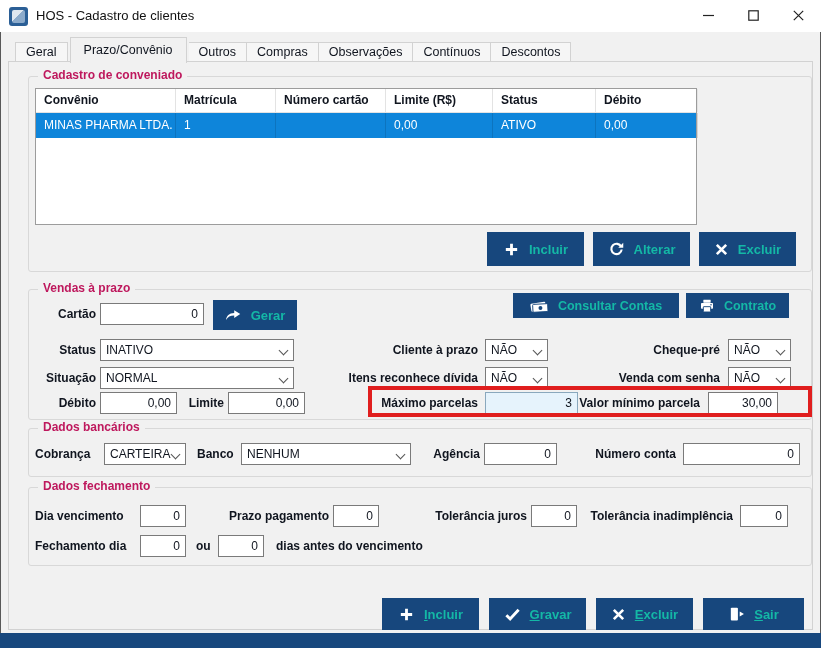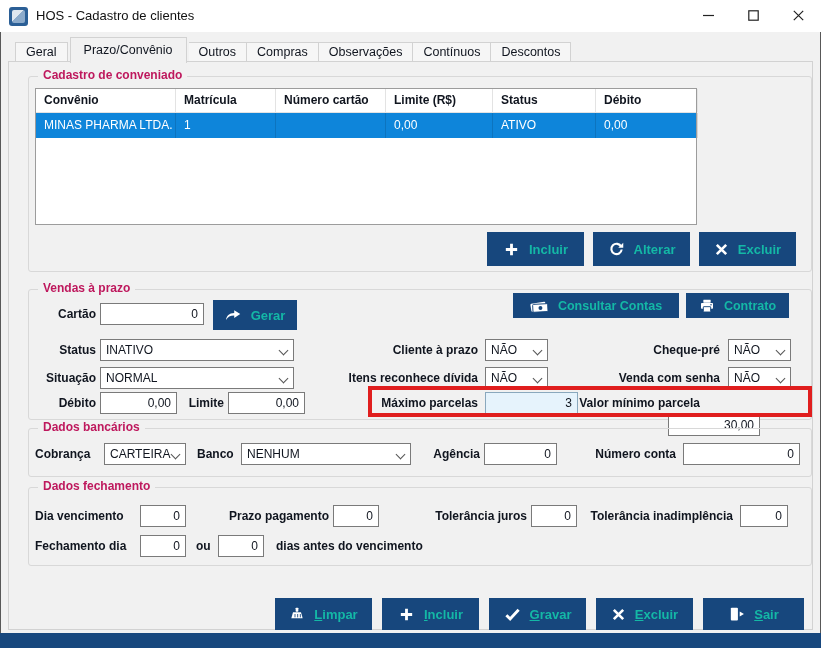--- a/index.html
+++ b/index.html
@@ -184,21 +184,21 @@
   <div class="abs lbl r" style="left:560px;top:367px;width:160px;">Venda com senha</div>
   <div class="abs combo" style="left:728px;top:367px;width:63px;"><span>NÃO</span><span class="chev"></span></div>
 
   <div class="abs lbl r" style="left:20px;top:392px;width:76px;">Débito</div>
   <div class="abs field" style="left:100px;top:392px;width:77px;">0,00</div>
   <div class="abs lbl r" style="left:181px;top:392px;width:43px;">Limite</div>
   <div class="abs field" style="left:228px;top:392px;width:77px;">0,00</div>
   <div class="abs lbl r" style="left:300px;top:392px;width:178px;">Máximo parcelas</div>
   <div class="abs field focus" style="left:485px;top:392px;width:93px;">3</div>
   <div class="abs lbl r" style="left:520px;top:392px;width:180px;">Valor mínimo parcela</div>
-  <div class="abs field" style="left:668px;top:392px;width:92px;margin-top:22px;">30,00</div>
+  <div class="abs field" style="left:708px;top:392px;width:70px;">30,00</div>
 
   <div class="abs redbox"></div>
 
   <div class="abs group" style="left:28px;top:428px;width:784px;height:49px;">
     <span class="gtitle">Dados bancários</span>
   </div>
   <div class="abs lbl" style="left:35px;top:443px;">Cobrança</div>
   <div class="abs combo" style="left:104px;top:443px;width:82px;"><span>CARTEIRA</span><span class="chev"></span></div>
   <div class="abs lbl" style="left:197px;top:443px;">Banco</div>
   <div class="abs combo" style="left:241px;top:443px;width:170px;"><span>NENHUM</span><span class="chev"></span></div>
@@ -217,30 +217,20 @@
   <div class="abs lbl r" style="left:420px;top:505px;width:107px;">Tolerância juros</div>
   <div class="abs field" style="left:531px;top:505px;width:46px;">0</div>
   <div class="abs lbl r" style="left:585px;top:505px;width:148px;">Tolerância inadimplência</div>
   <div class="abs field" style="left:740px;top:505px;width:48px;">0</div>
   <div class="abs lbl" style="left:35px;top:535px;text-align:right;">Fechamento dia</div>
   <div class="abs field" style="left:140px;top:535px;width:46px;">0</div>
   <div class="abs lbl" style="left:196px;top:535px;">ou</div>
   <div class="abs field" style="left:218px;top:535px;width:46px;">0</div>
   <div class="abs lbl" style="left:276px;top:535px;">dias antes do vencimento</div>
 
-  <div class="abs nbtn" style="left:275px;top:598px;width:97px;height:32px;">
-    <svg width="16" height="16" viewBox="0 0 24 24">
-        <g fill="#fff">
-          <rect x="10" y="2.5" width="4" height="6" rx="1"></rect>
-          <path d="M6 9.5h12l2.5 9H3.5z"></path>
-        </g>
-        <path d="M9 12v5M13 12v5M17 12v5" stroke="#17477d" stroke-width="1.3" fill="none"></path>
-      </svg>
-    <span><span class="accel">L</span><span>impar</span></span>
-  </div>
   <div class="abs nbtn" style="left:382px;top:598px;width:97px;height:32px;">
     <svg width="17" height="17" viewBox="0 0 24 24">
         <path d="M12 4v16M4 12h16" stroke="#fff" stroke-width="4" fill="none"></path>
       </svg>
     <span><span class="accel">I</span><span>ncluir</span></span>
   </div>
   <div class="abs nbtn" style="left:489px;top:598px;width:97px;height:32px;">
     <svg width="17" height="15" viewBox="0 0 24 22">
         <path d="M3 12l5.5 5.5L21 4" fill="none" stroke="#fff" stroke-width="4.2"></path>
       </svg>

